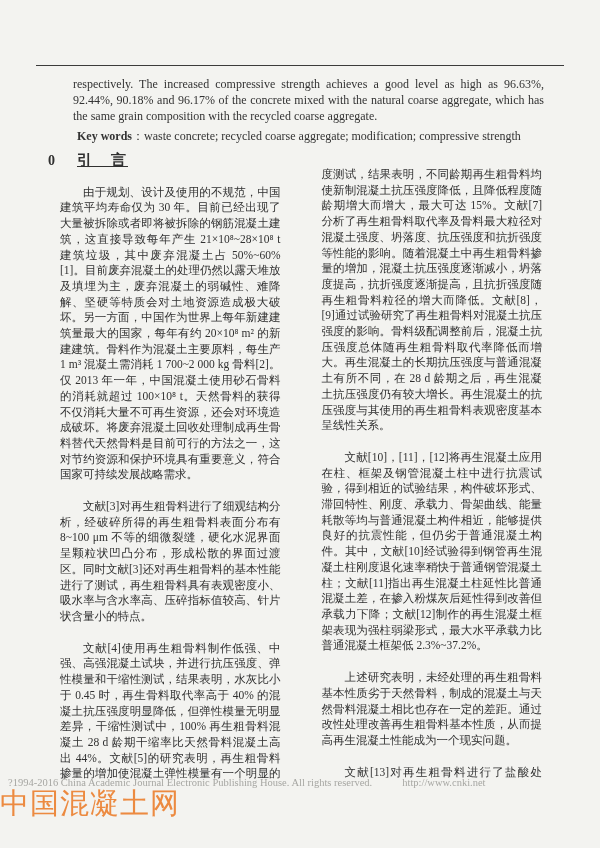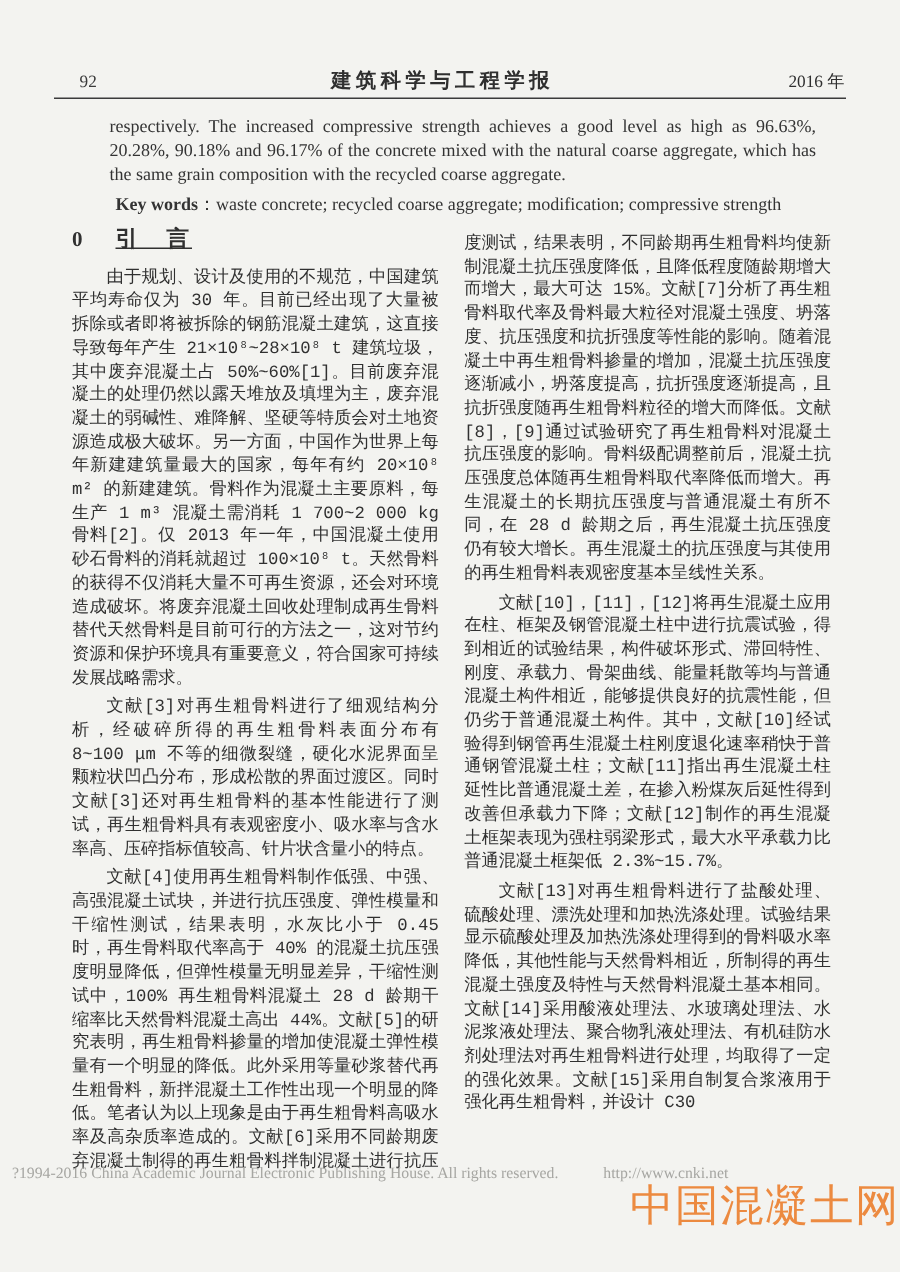--- a/index.html
+++ b/index.html
@@ -31,71 +31,67 @@
   .keywords-line { margin: 4px; font-family: Liberation Serif, serif; }
   .kw-label { font-weight: bold; }
   .columns {
     position: absolute; top: 151px; left: 44px; width: 514px; height: 629px;
     display: flex; gap: 9px; overflow: hidden;
   }
   .col {
     width: 252.5px; height: 100%; overflow: hidden;
     font-size: 11.5px; line-height: 15.7px; text-align: justify; color: #303030;
   }
-  .col p { margin: 4px; text-indent: 2em; font-family: Liberation Mono, monospace; }
+  .col p { margin: 16px; text-indent: 2em; }
   .col p.no-indent { text-indent: 0; }
   .section-heading {
     margin: 1px 0 9px 4px; font-size: 15px; font-weight: bold;
     font-family: "Liberation Sans", sans-serif;
     display: flex; align-items: baseline;
   }
   .section-number { font-family: "Liberation Serif", serif; font-size: 14px; margin-right: 22px; }
   .section-title { letter-spacing: 2px; text-decoration: underline; }
   .watermark {
     position: absolute; top: 784px; left: 0; width: 100%;
-    text-align: right; font-family: "Liberation Sans", sans-serif;
+    text-align: left; font-family: "Liberation Sans", sans-serif;
     font-size: 29px; color: #ec8a40; letter-spacing: 1px;
   }
   .footer {
     position: absolute; top: 777px; left: 8px; right: 0;
     font-size: 10.5px; color: #a6a6a2; white-space: nowrap;
     font-family: "Liberation Serif", serif;
   }
   .footer-url { margin-left: 30px; }
 </style>
 </head>
 <body>
 
 <div class="page">
 
-  <div class="header">
-    <span class="page-number">92</span>
-    <span class="journal-title">建筑科学与工程学报</span>
-    <span class="journal-year">2016 年</span>
-  </div>
   <div class="header-rule"></div>
 
   <div class="abstract">
-    <p class="abstract-text">respectively. The increased compressive strength achieves a good level as high as 96.63%, 20.28%, 90.18% and 96.17% of the concrete mixed with the natural coarse aggregate, which has the same grain composition with the recycled coarse aggregate.</p>
+    <p class="abstract-text">respectively. The increased compressive strength achieves a good level as high as 96.63%, 92.44%, 90.18% and 96.17% of the concrete mixed with the natural coarse aggregate, which has the same grain composition with the recycled coarse aggregate.</p>
     <p class="keywords-line"><span class="kw-label">Key words</span><span class="kw-colon">：</span><span class="kw-text">waste concrete; recycled coarse aggregate; modification; compressive strength</span></p>
   </div>
 
   <div class="columns">
     <div class="col">
       <h2 class="section-heading">
         <span class="section-number">0</span>
         <span class="section-title">引　言</span>
       </h2>
       <p>由于规划、设计及使用的不规范，中国建筑平均寿命仅为 30 年。目前已经出现了大量被拆除或者即将被拆除的钢筋混凝土建筑，这直接导致每年产生 21×10⁸~28×10⁸ t 建筑垃圾，其中废弃混凝土占 50%~60%[1]。目前废弃混凝土的处理仍然以露天堆放及填埋为主，废弃混凝土的弱碱性、难降解、坚硬等特质会对土地资源造成极大破坏。另一方面，中国作为世界上每年新建建筑量最大的国家，每年有约 20×10⁸ m² 的新建建筑。骨料作为混凝土主要原料，每生产 1 m³ 混凝土需消耗 1 700~2 000 kg 骨料[2]。仅 2013 年一年，中国混凝土使用砂石骨料的消耗就超过 100×10⁸ t。天然骨料的获得不仅消耗大量不可再生资源，还会对环境造成破坏。将废弃混凝土回收处理制成再生骨料替代天然骨料是目前可行的方法之一，这对节约资源和保护环境具有重要意义，符合国家可持续发展战略需求。</p>
       <p>文献[3]对再生粗骨料进行了细观结构分析，经破碎所得的再生粗骨料表面分布有 8~100 μm 不等的细微裂缝，硬化水泥界面呈颗粒状凹凸分布，形成松散的界面过渡区。同时文献[3]还对再生粗骨料的基本性能进行了测试，再生粗骨料具有表观密度小、吸水率与含水率高、压碎指标值较高、针片状含量小的特点。</p>
       <p>文献[4]使用再生粗骨料制作低强、中强、高强混凝土试块，并进行抗压强度、弹性模量和干缩性测试，结果表明，水灰比小于 0.45 时，再生骨料取代率高于 40% 的混凝土抗压强度明显降低，但弹性模量无明显差异，干缩性测试中，100% 再生粗骨料混凝土 28 d 龄期干缩率比天然骨料混凝土高出 44%。文献[5]的研究表明，再生粗骨料掺量的增加使混凝土弹性模量有一个明显的降低。此外采用等量砂浆替代再生粗骨料，新拌混凝土工作性出现一个明显的降低。笔者认为以上现象是由于再生粗骨料高吸水率及高杂质率造成的。文献[6]采用不同龄期废弃混凝土制得的再生粗骨料拌制混凝土进行抗压强</p>
     </div>
     <div class="col">
       <p class="no-indent">度测试，结果表明，不同龄期再生粗骨料均使新制混凝土抗压强度降低，且降低程度随龄期增大而增大，最大可达 15%。文献[7]分析了再生粗骨料取代率及骨料最大粒径对混凝土强度、坍落度、抗压强度和抗折强度等性能的影响。随着混凝土中再生粗骨料掺量的增加，混凝土抗压强度逐渐减小，坍落度提高，抗折强度逐渐提高，且抗折强度随再生粗骨料粒径的增大而降低。文献[8]，[9]通过试验研究了再生粗骨料对混凝土抗压强度的影响。骨料级配调整前后，混凝土抗压强度总体随再生粗骨料取代率降低而增大。再生混凝土的长期抗压强度与普通混凝土有所不同，在 28 d 龄期之后，再生混凝土抗压强度仍有较大增长。再生混凝土的抗压强度与其使用的再生粗骨料表观密度基本呈线性关系。</p>
-      <p>文献[10]，[11]，[12]将再生混凝土应用在柱、框架及钢管混凝土柱中进行抗震试验，得到相近的试验结果，构件破坏形式、滞回特性、刚度、承载力、骨架曲线、能量耗散等均与普通混凝土构件相近，能够提供良好的抗震性能，但仍劣于普通混凝土构件。其中，文献[10]经试验得到钢管再生混凝土柱刚度退化速率稍快于普通钢管混凝土柱；文献[11]指出再生混凝土柱延性比普通混凝土差，在掺入粉煤灰后延性得到改善但承载力下降；文献[12]制作的再生混凝土框架表现为强柱弱梁形式，最大水平承载力比普通混凝土框架低 2.3%~15.7%。</p>
+      <p>文献[10]，[11]，[12]将再生混凝土应用在柱、框架及钢管混凝土柱中进行抗震试验，得到相近的试验结果，构件破坏形式、滞回特性、刚度、承载力、骨架曲线、能量耗散等均与普通混凝土构件相近，能够提供良好的抗震性能，但仍劣于普通混凝土构件。其中，文献[10]经试验得到钢管再生混凝土柱刚度退化速率稍快于普通钢管混凝土柱；文献[11]指出再生混凝土柱延性比普通混凝土差，在掺入粉煤灰后延性得到改善但承载力下降；文献[12]制作的再生混凝土框架表现为强柱弱梁形式，最大水平承载力比普通混凝土框架低 2.3%~37.2%。</p>
+      <p>上述研究表明，未经处理的再生粗骨料基本性质劣于天然骨料，制成的混凝土与天然骨料混凝土相比也存在一定的差距。通过改性处理改善再生粗骨料基本性质，从而提高再生混凝土性能成为一个现实问题。</p>
       <p>文献[13]对再生粗骨料进行了盐酸处理、硫酸处理、漂洗处理和加热洗涤处理。试验结果显示硫酸处理及加热洗涤处理得到的骨料吸水率降低，其他性能与天然骨料相近，所制得的再生混凝土强度及特性与天然骨料混凝土基本相同。文献[14]采用酸液处理法、水玻璃处理法、水泥浆液处理法、聚合物乳液处理法、有机硅防水剂处理法对再生粗骨料进行处理，均取得了一定的强化效果。文献[15]采用自制复合浆液用于强化再生粗骨料，并设计 C30</p>
     </div>
   </div>
 
   <div class="watermark">中国混凝土网</div>
 
   <div class="footer">
     <span>?1994-2016 China Academic Journal Electronic Publishing House. All rights reserved.</span><span class="footer-url">http://www.cnki.net</span>
   </div>
 

